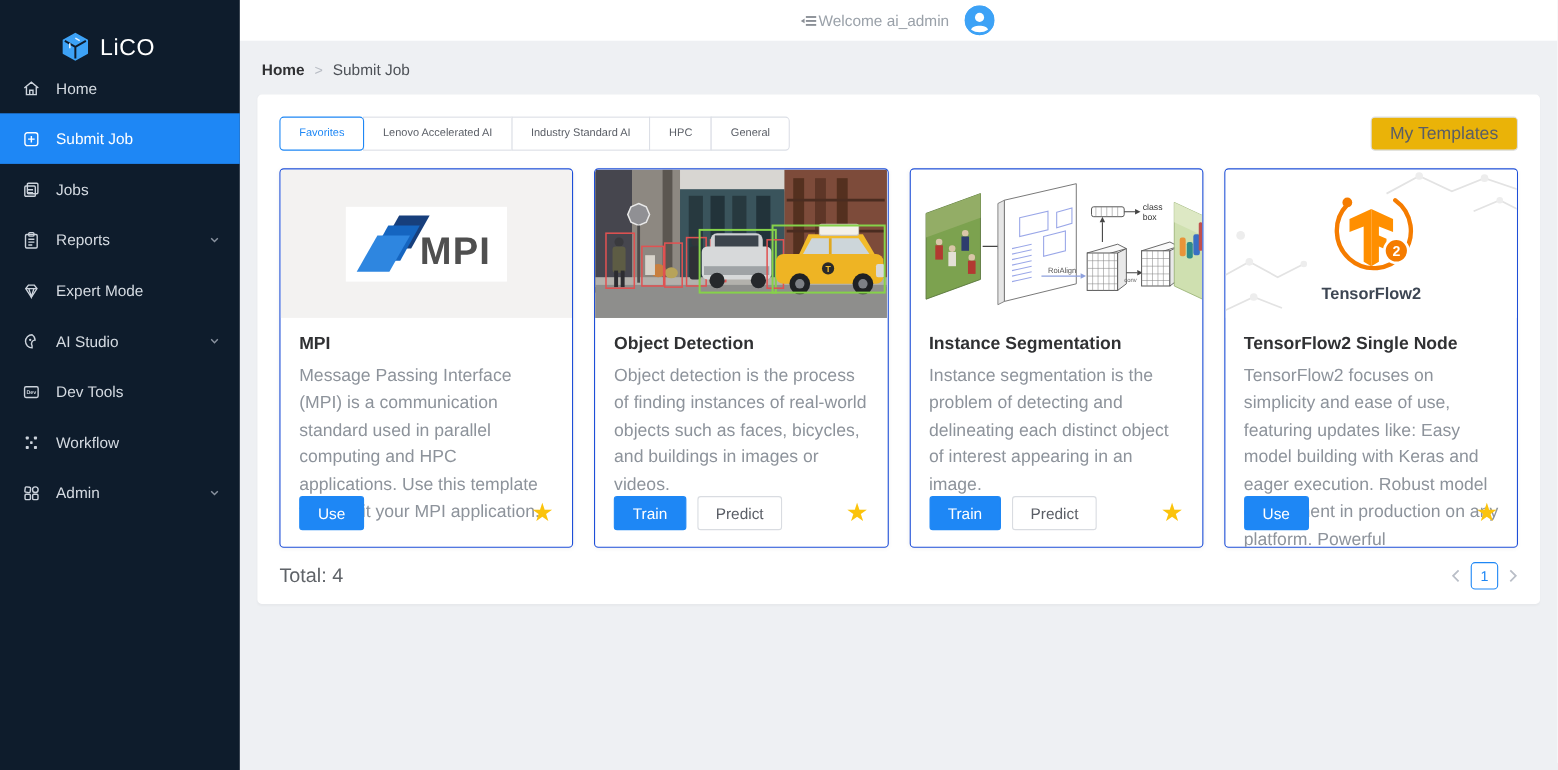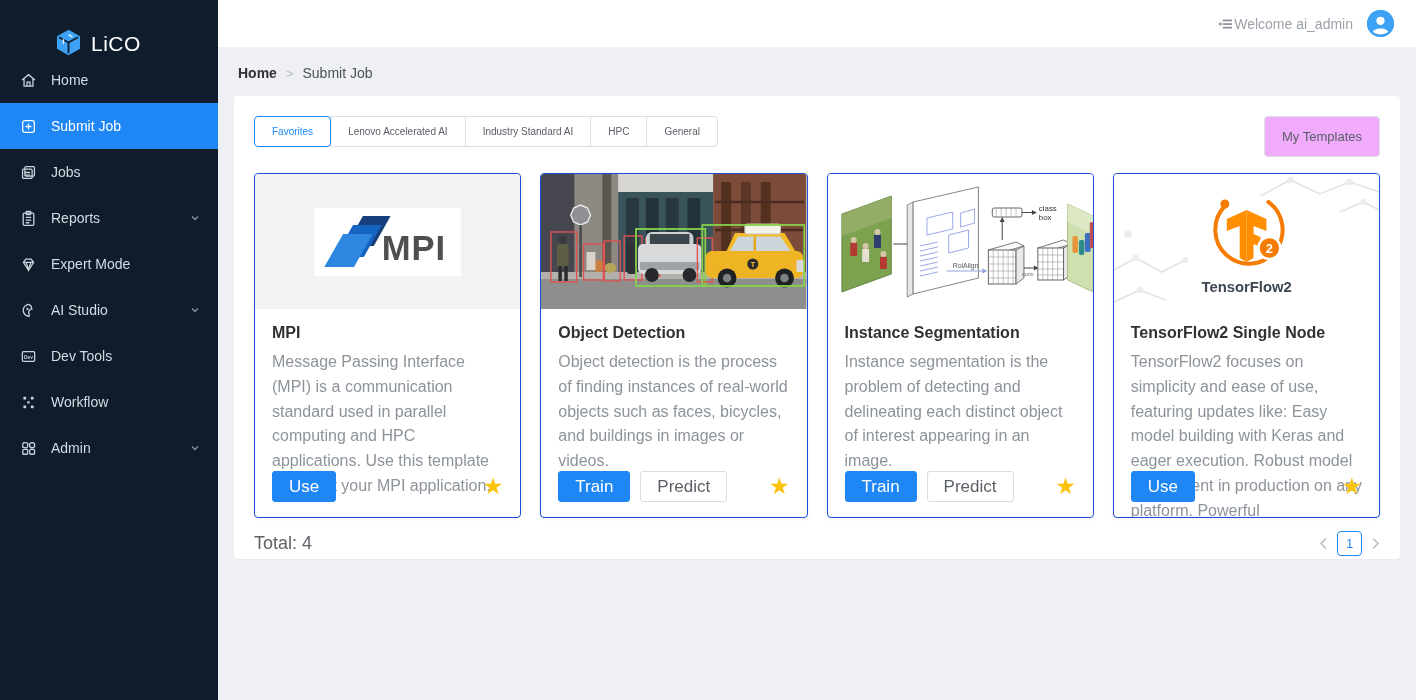--- a/index.html
+++ b/index.html
@@ -22,49 +22,49 @@
   .logo-row{height:56px;display:flex;align-items:flex-end;padding-left:55px;gap:9px;}
   .logo-text{color:#fff;font-size:21px;font-weight:500;letter-spacing:.5px;}
   .nav{margin-top:1px;}
   .nav-item{height:46px;display:flex;align-items:center;padding:0 18px 0 20px;color:#d5dbe2;font-size:14px;cursor:pointer;position:relative;}
   .nav-item .nav-icon{width:17px;height:17px;margin-right:14px;flex:0 0 auto;display:flex;align-items:center;justify-content:center;}
   .nav-item.active{background:var(--primary);color:#fff;}
   .nav-item .chev{margin-left:auto;}
 
   
   .main{position:absolute;left:218px;top:0;right:0;bottom:0;}
-  .topbar{height:47px;background:#fff;display:flex;align-items:center;justify-content:flex-end;padding:0 22px 0 18px;}
+  .topbar{height:37px;background:#fff;display:flex;align-items:center;justify-content:center;padding:0 22px 0 18px;}
   .topbar-right{display:flex;align-items:center;gap:14px;}
   .welcome{color:#9aa1a9;font-size:14px;}
   .fold-btn{cursor:pointer;display:flex;align-items:center;}
 
   .content{padding:0 16px;}
   .breadcrumb{padding:18px 4px 15px;font-size:14px;display:flex;align-items:center;gap:9px;}
   .bc-root{color:var(--text-dark);font-weight:bold;cursor:pointer;}
   .bc-sep{color:#b8bcc4;font-size:13px;}
   .bc-current{color:#4d5157;}
 
   .panel{background:#fff;border-radius:4px;height:463px;padding:20px;position:relative;box-shadow:0 1px 2px rgba(0,0,0,.03);}
   .toolbar{display:flex;justify-content:space-between;align-items:flex-start;margin-bottom:16px;}
   .tab-group{display:flex;}
   .tab{background:#fff;border:1px solid var(--border);color:var(--text-mid);font-size:10px;height:31px;line-height:29px;padding:0 17px;margin-left:-1px;cursor:pointer;position:relative;white-space:nowrap;}
   .tab:first-child{margin-left:0;border-radius:4px 0 0 4px;}
   .tab:last-child{border-radius:0 4px 4px 0;}
   .tab.active{border:1px solid var(--primary);color:var(--primary);border-radius:4px;z-index:2;}
-  .my-templates{background:#f0abfc;border:1px solid var(--border);border-radius:4px;color:var(--text-mid);font-size:13px;height:41px;line-height:29px;padding:0 17px;cursor:pointer;}
+  .my-templates{background:#eab308;border:1px solid var(--border);border-radius:4px;color:var(--text-mid);font-size:16px;height:31px;line-height:29px;padding:0 17px;cursor:pointer;}
 
   .cards{display:grid;grid-template-columns:repeat(4,1fr);gap:19px;}
   .card{position:relative;height:345px;background:#fff;border:1px solid #1d4ed8;border-radius:4px;box-shadow:0 1px 4px rgba(0,0,0,.05);overflow:hidden;}
   .card-img{height:135px;overflow:hidden;border-radius:3px 3px 0 0;}
   .card-img svg{display:block;width:100%;height:135px;}
   .card-body{padding:15px 17px 0;}
   .card-title{font-size:16px;font-weight:bold;color:var(--text-dark);margin-bottom:8px;}
   .card-desc{font-size:16px;color:var(--text-gray);line-height:1.55;}
   .card-actions{position:absolute;left:17px;right:17px;bottom:15px;display:flex;align-items:center;}
-  .btn{font-family:"Liberation Sans",sans-serif;font-size:17px;border-radius:3px;height:31px;padding:0 16px;cursor:pointer;}
+  .btn{font-family:"Liberation Sans",sans-serif;font-size:14px;border-radius:3px;height:31px;padding:0 16px;cursor:pointer;}
   .btn-primary{background:var(--primary);border:1px solid var(--primary);color:#fff;}
   .btn-default{background:#fff;border:1px solid #d9dce1;color:var(--text-mid);margin-left:10px;}
   .star{margin-left:auto;color:var(--star);font-size:23px;line-height:1;cursor:pointer;}
 
   .footer-row{display:flex;justify-content:space-between;align-items:center;margin-top:13px;}
   .total{color:#5f6368;font-size:18px;}
   .pagination{display:flex;align-items:center;gap:9px;}
   .page-arrow{color:#b9bec7;cursor:pointer;display:flex;align-items:center;}
   .page-num{width:25px;height:25px;border:1px solid var(--primary);border-radius:4px;color:var(--primary);font-size:13px;display:flex;align-items:center;justify-content:center;background:#fff;cursor:pointer;}
 

